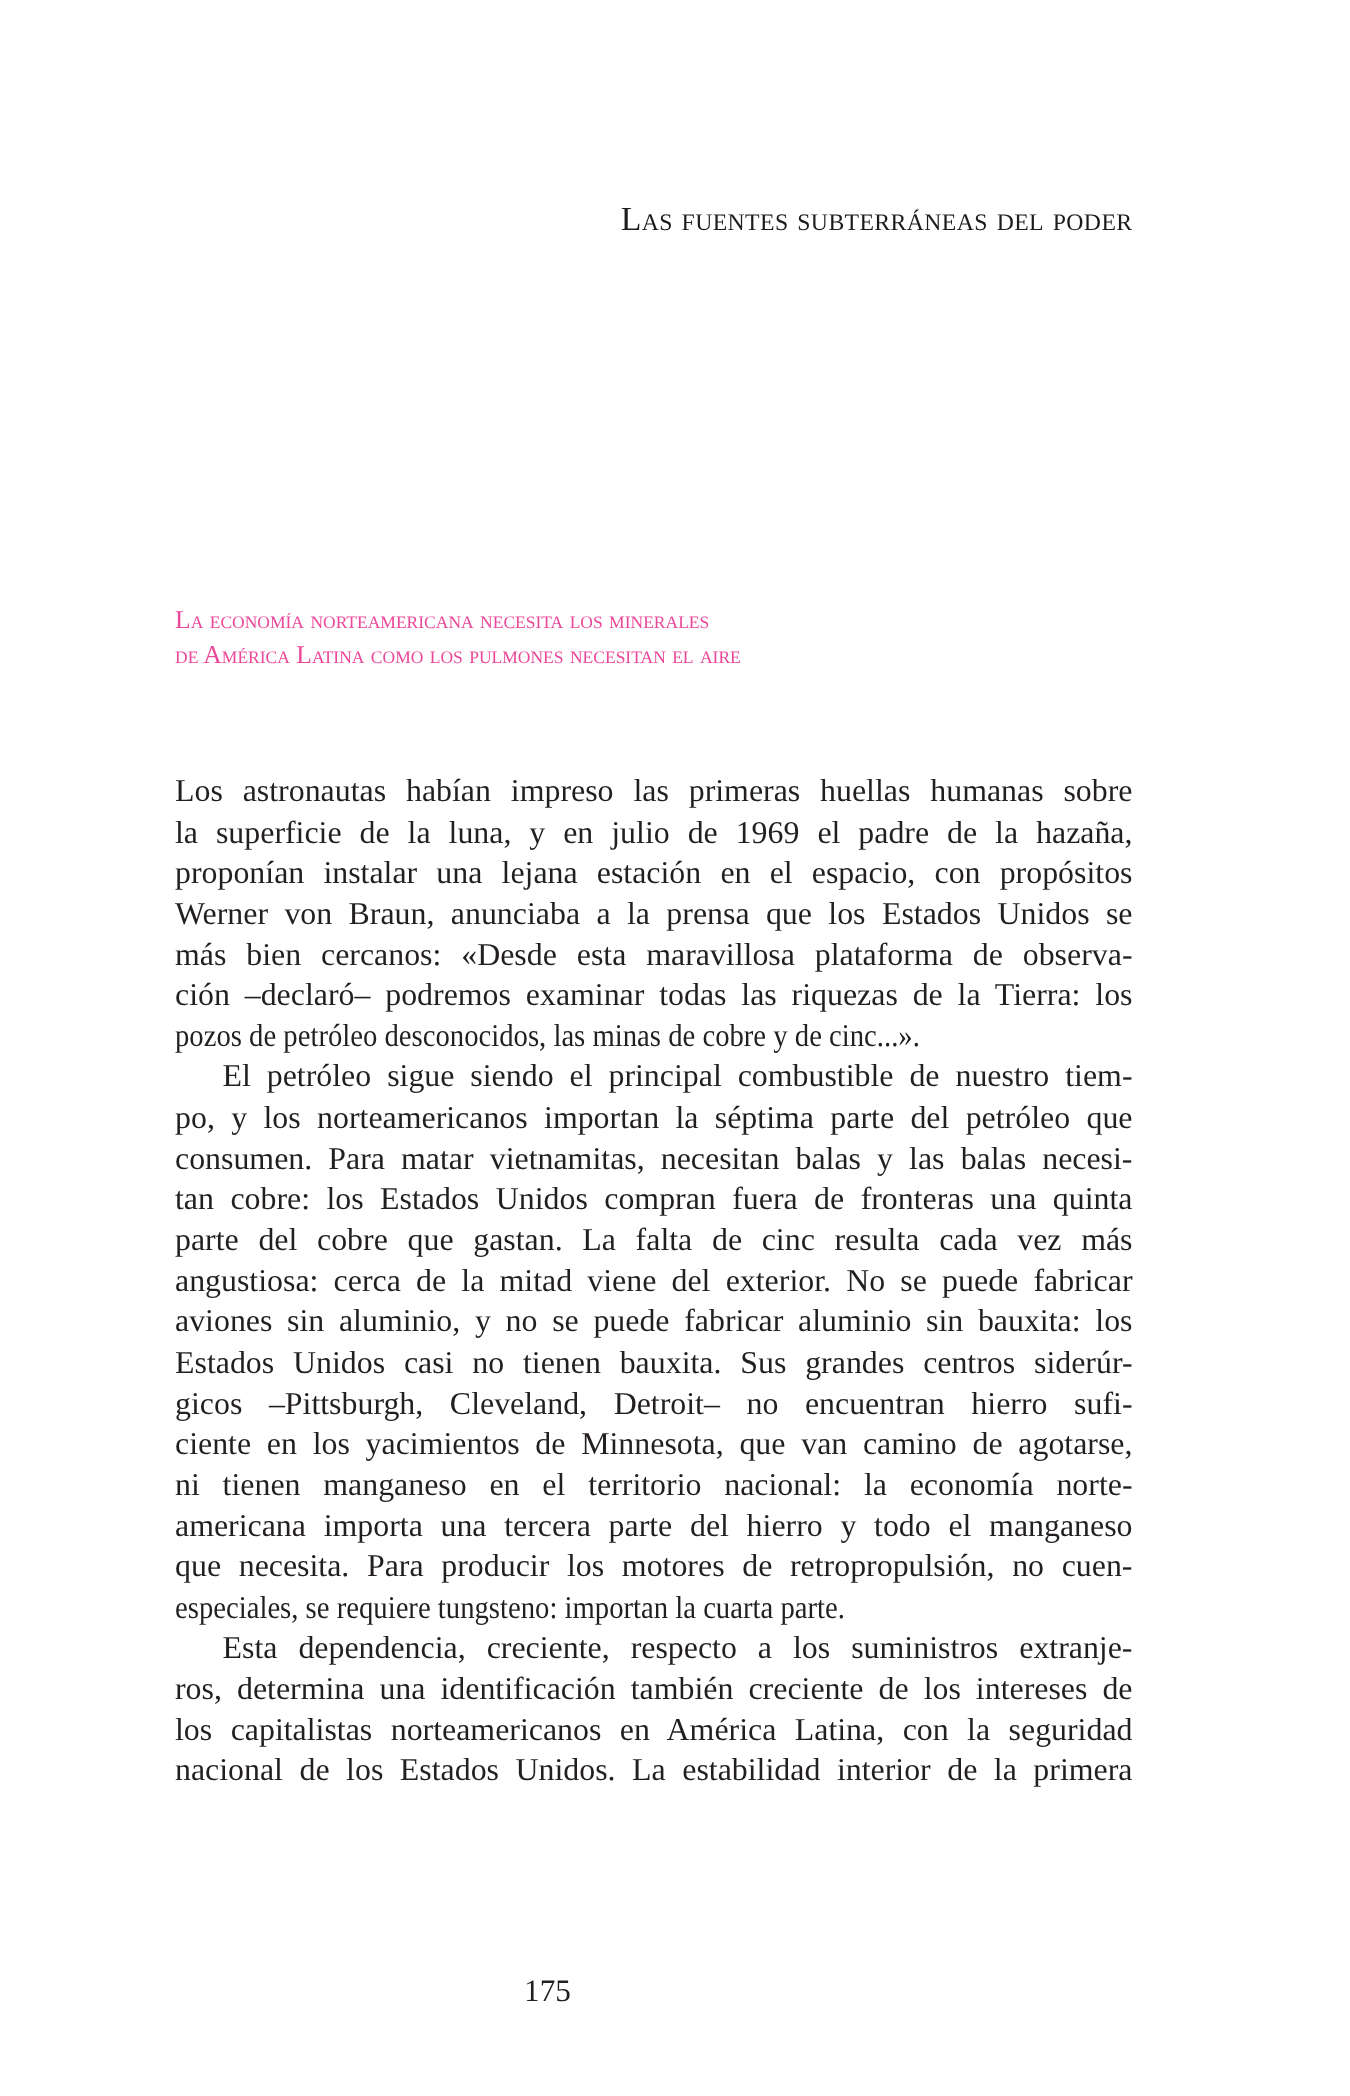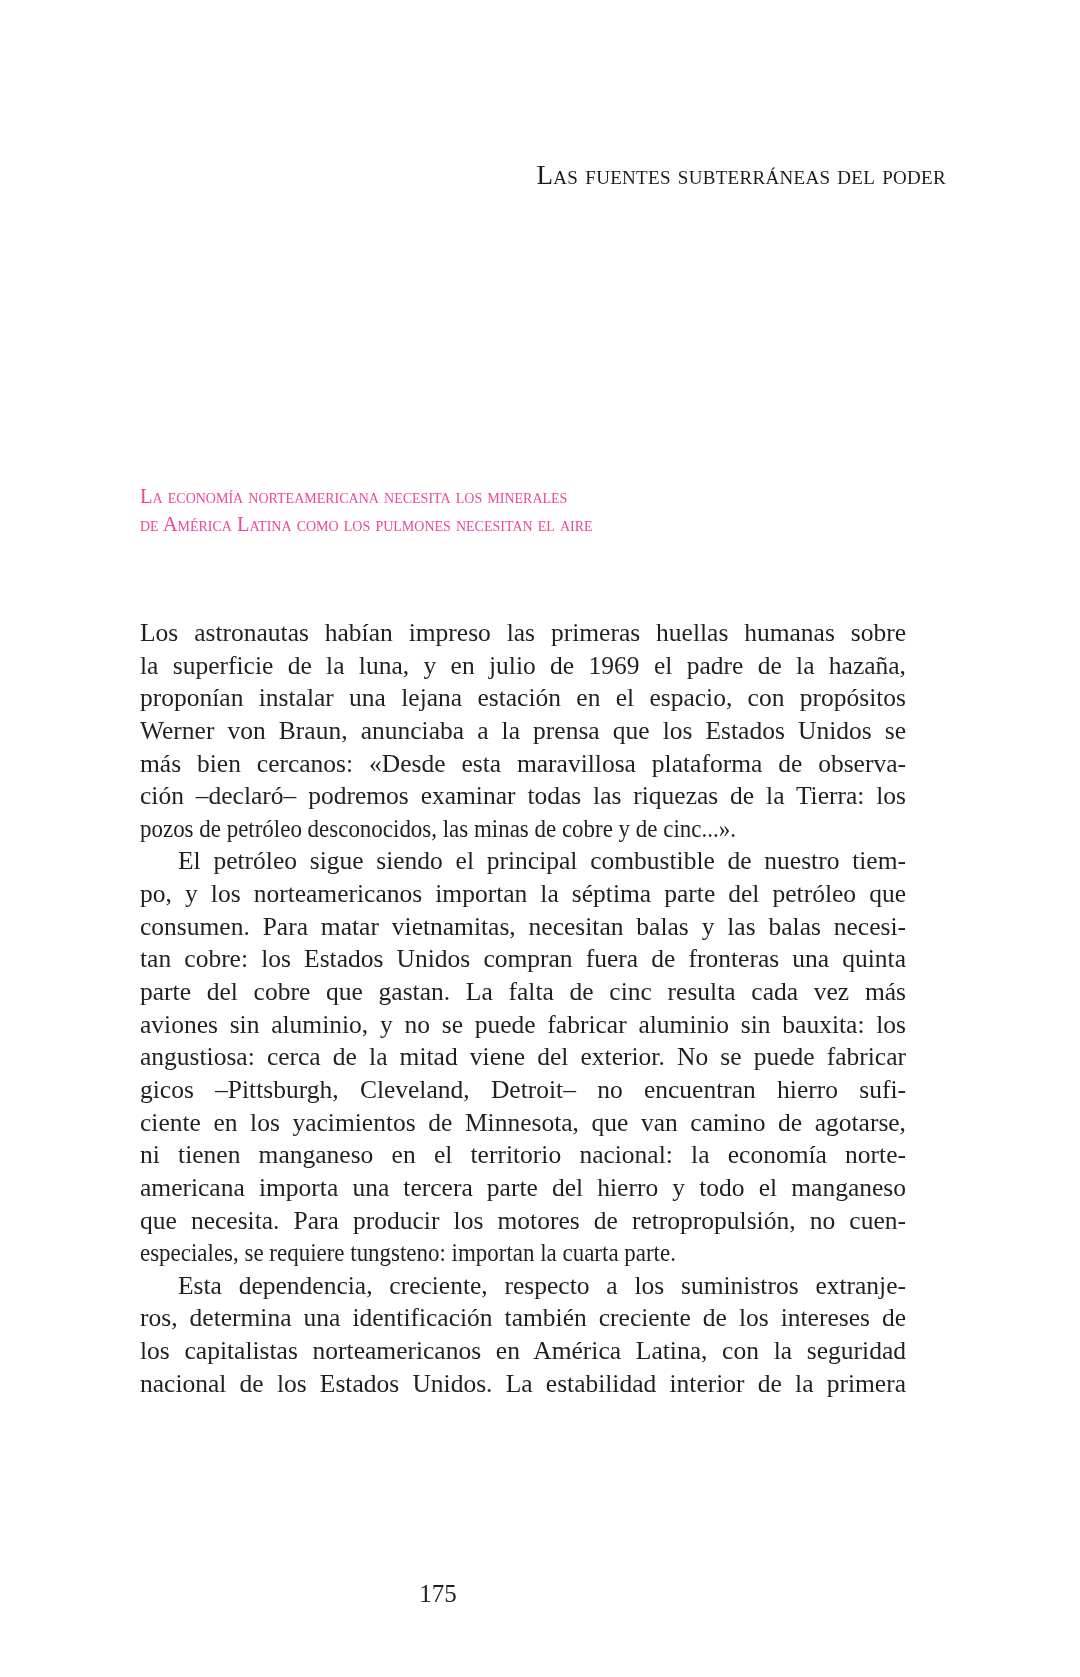--- a/index.html
+++ b/index.html
@@ -1,19 +1,19 @@
 <!DOCTYPE html>
 <html><head>
 <meta charset="utf-8">
 <style>
   html, body { margin: 0; padding: 0; background: #ffffff; }
   body { width: 1080px; height: 1677px; position: relative; overflow: hidden; color: #231f20;
          font-family: "Liberation Serif", "DejaVu Serif", serif; }
   .running-head { position: absolute; left: 0; top: 160px; width: 906px; text-align: right;
-                  font-size: 27px; letter-spacing: 0.3px; font-variant: small-caps; color: #1e1b1c; padding-left: 40px; }
+                  font-size: 27px; letter-spacing: 0.3px; font-variant: small-caps; color: #1e1b1c; }
   .section-title { position: absolute; left: 140px; top: 482px; width: 760px;
                    font-size: 20.5px; font-variant: small-caps; line-height: 28px; color: #ec4899; }
   .body-text { position: absolute; left: 140px; top: 586px; width: 766px; font-size: 25.5px; margin-top: 31px; }
   .line { display: block; height: 32.65px; line-height: 32.65px; white-space: nowrap;
           text-align: justify; text-align-last: justify; transform-origin: left center; }
   .line.last { text-align-last: left; }
   .line.indent { text-indent: 38px; }
   .folio { position: absolute; left: 0; width: 876px; top: 1580px; text-align: center; font-size: 25px; }
 </style>
 </head>
@@ -32,22 +32,23 @@
   <span class="line">proponían instalar una lejana estación en el espacio, con propósitos</span>
   <span class="line">Werner von Braun, anunciaba a la prensa que los Estados Unidos se</span>
   <span class="line">más bien cercanos: «Desde esta maravillosa plataforma de observa-</span>
   <span class="line">ción –declaró– podremos examinar todas las riquezas de la Tierra: los</span>
   <span class="line last" style="display: block; transform: scaleX(0.9); width: 851.111px;">pozos de petróleo desconocidos, las minas de cobre y de cinc...».</span>
   <span class="line indent">El petróleo sigue siendo el principal combustible de nuestro tiem-</span>
   <span class="line">po, y los norteamericanos importan la séptima parte del petróleo que</span>
   <span class="line">consumen. Para matar vietnamitas, necesitan balas y las balas necesi-</span>
   <span class="line">tan cobre: los Estados Unidos compran fuera de fronteras una quinta</span>
   <span class="line">parte del cobre que gastan. La falta de cinc resulta cada vez más</span>
+  <span class="line">angustiosa: cerca de la mitad viene del exterior. No se puede fabricar</span>
   <span class="line">aviones sin aluminio, y no se puede fabricar aluminio sin bauxita: los</span>
-  <span class="line">angustiosa: cerca de la mitad viene del exterior. No se puede fabricar</span>
+  <span class="line">Estados Unidos casi no tienen bauxita. Sus grandes centros siderúr-</span>
   <span class="line">gicos –Pittsburgh, Cleveland, Detroit– no encuentran hierro sufi-</span>
   <span class="line">ciente en los yacimientos de Minnesota, que van camino de agotarse,</span>
   <span class="line">ni tienen manganeso en el territorio nacional: la economía norte-</span>
   <span class="line">americana importa una tercera parte del hierro y todo el manganeso</span>
   <span class="line">que necesita. Para producir los motores de retropropulsión, no cuen-</span>
   <span class="line last" style="display: block; transform: scaleX(0.9); width: 851.111px;">especiales, se requiere tungsteno: importan la cuarta parte.</span>
   <span class="line indent">Esta dependencia, creciente, respecto a los suministros extranje-</span>
   <span class="line">ros, determina una identificación también creciente de los intereses de</span>
   <span class="line">los capitalistas norteamericanos en América Latina, con la seguridad</span>
   <span class="line">nacional de los Estados Unidos. La estabilidad interior de la primera</span>

